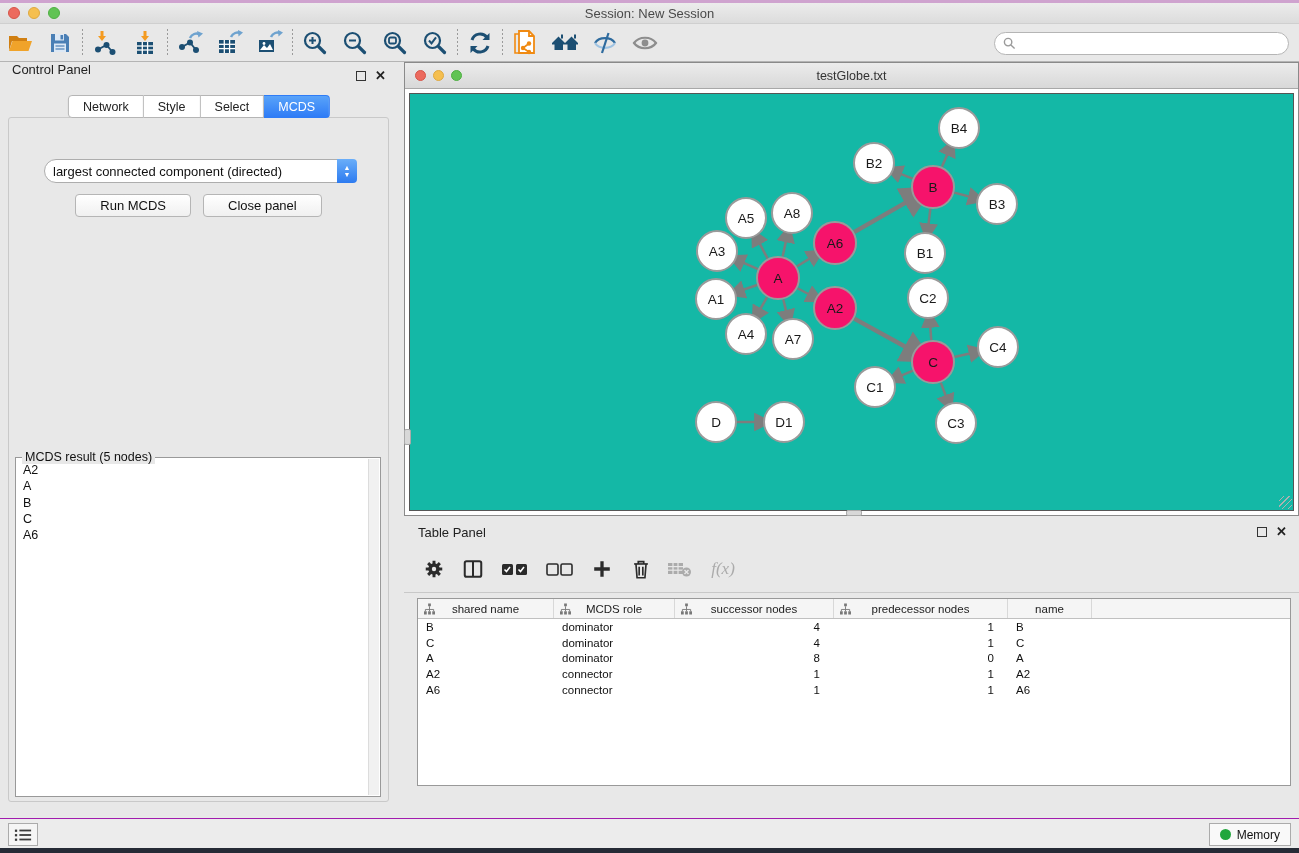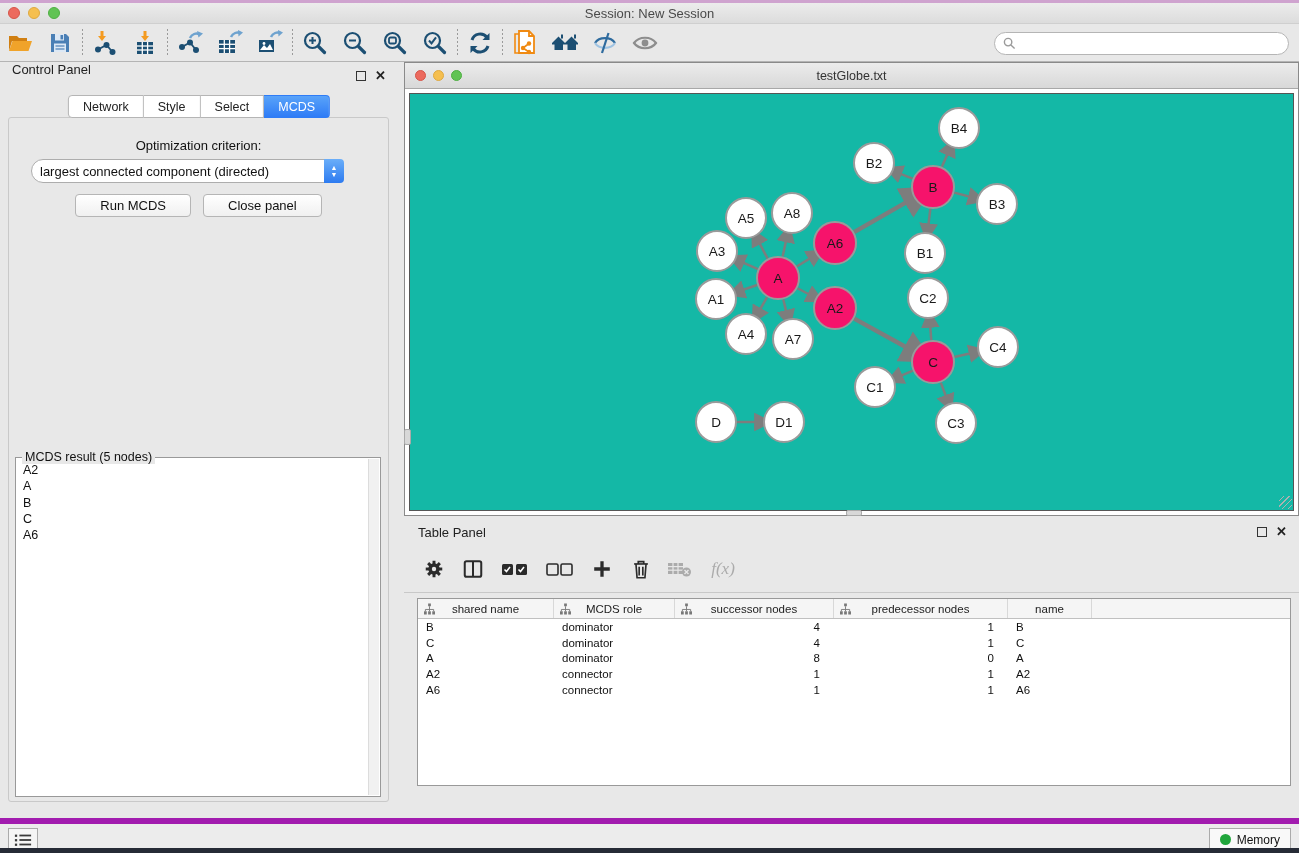--- a/index.html
+++ b/index.html
@@ -37,21 +37,21 @@
   .float-btn { width:10px; height:10px; border:1.5px solid #333; display:inline-block; }
   .close-btn { font-size:13px; font-weight:bold; color:#222; line-height:10px; }
   .cp-tabs { position:absolute; top:33px; left:50%; transform:translateX(-50%); display:flex; z-index:2; }
   .seg-tab { height:23px; padding:0 14px; display:flex; align-items:center; font-size:12.5px; color:#222;
     background:#fff; border:1px solid #b5b5b5; border-left:none; }
   .seg-tab:first-child { border-left:1px solid #b5b5b5; border-radius:4px 0 0 4px; }
   .seg-tab:last-child { border-radius:0 4px 4px 0; }
   .seg-tab.active { background:linear-gradient(#59a3f9,#2f7cf6); color:#fff; border-color:#2f7cf6; }
   .cp-body { position:absolute; top:55px; left:0; right:1px; bottom:3px; border:1px solid #c9c9c9; border-radius:3px; background:#e8e8e8; }
   .opt-label { position:absolute; top:20px; width:100%; text-align:center; font-size:13px; color:#111; }
-  .dropdown { position:absolute; top:41px; left:22px; width:313px; height:24px; background:#fff;
+  .dropdown { position:absolute; top:41px; left:35px; width:313px; height:24px; background:#fff;
     border:1px solid #adadad; border-radius:12px; display:flex; align-items:center; }
   .dropdown .dd-value { flex:1; font-size:13px; color:#111; padding-left:8px; white-space:nowrap; overflow:hidden; }
   .dd-stepper { width:20px; height:24px; margin:-1px -1px -1px 0; border-radius:0 4px 4px 0;
     background:linear-gradient(#6aaef9,#2d7bf0); display:flex; flex-direction:column; align-items:center; justify-content:center; gap:1px; }
   .dd-stepper span { color:#fff; font-size:7px; line-height:6px; }
   .btn-row { position:absolute; top:76px; left:0; width:100%; display:flex; justify-content:center; gap:12px; }
   .push-btn { height:23px; padding:0 24px; background:linear-gradient(#ffffff,#f0f0f0);
     border:1px solid #b5b5b5; border-radius:4px; font-size:13px; color:#111; display:flex; align-items:center; }
   .mcds-fieldset { position:absolute; left:6px; right:7px; top:339px; bottom:4px; border:1px solid #999; background:#fff; }
   .mcds-legend { position:absolute; top:-8px; left:6px; background:#e8e8e8; padding:0 3px; font-size:12.5px; color:#111; }
@@ -90,21 +90,21 @@
   .tp-rows { font-size:11.5px; color:#111; }
   .tr { display:flex; height:15.7px; align-items:center; }
   .td { flex:0 0 auto; white-space:nowrap; overflow:hidden; }
   .td.l { padding-left:8px; text-align:left; }
   .td.r { padding-right:14px; text-align:right; }
   .tp-tabs { position:absolute; left:50%; transform:translateX(-50%); top:272px; display:flex; }
   .tp-tabs .seg-tab { height:22px; font-size:12.5px; }
   .tp-tabs .seg-tab.active { background:linear-gradient(#55a0f8,#2f7cf6); }
 
   
-  .statusbar { position:absolute; left:0; top:818px; width:100%; height:30px; background:#ececec; border-top:6px solid #a21caf; }
+  .statusbar { position:absolute; left:0; top:818px; width:100%; height:30px; background:#ececec; border-top:1px solid #a21caf; }
   .list-btn { position:absolute; left:8px; top:4px; width:30px; height:23px; background:#f5f5f5; border:1px solid #ababab;
     display:flex; align-items:center; justify-content:center; }
   .memory-btn { position:absolute; right:8px; top:4px; height:23px; padding:0 10px; background:#f9f9f9; border:1px solid #ababab;
     display:flex; align-items:center; gap:6px; font-size:12px; color:#111; }
   .mem-dot { width:11px; height:11px; border-radius:50%; background:#21a63c; }
   .desktop-bottom { position:absolute; left:0; top:848px; width:100%; height:5px; background:#262b36; }
 </style>
 </head>
 <body>
 
@@ -289,21 +289,20 @@
         <span class="close-btn">✕</span>
       </span>
     </div>
     <div class="cp-tabs">
         <span class="seg-tab">Network</span>
         <span class="seg-tab">Style</span>
         <span class="seg-tab">Select</span>
         <span class="seg-tab active">MCDS</span>
       </div>
     <div class="cp-body">
-      <div class="opt-label">Optimization criterion:</div>
       <div class="dropdown">
         <span class="dd-value">largest connected component (directed)</span>
         <span class="dd-stepper">
             <span>▲</span>
             <span>▼</span>
           </span>
       </div>
       <div class="btn-row">
         <div class="push-btn">Run MCDS</div>
         <div class="push-btn">Close panel</div>

